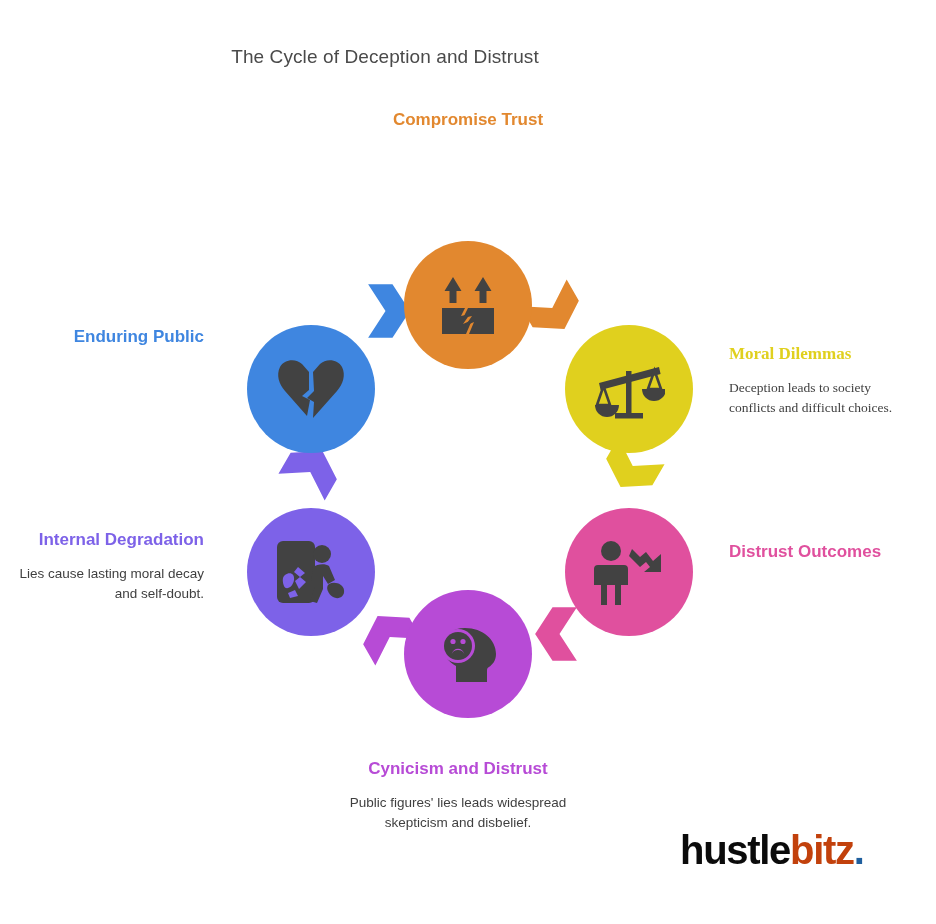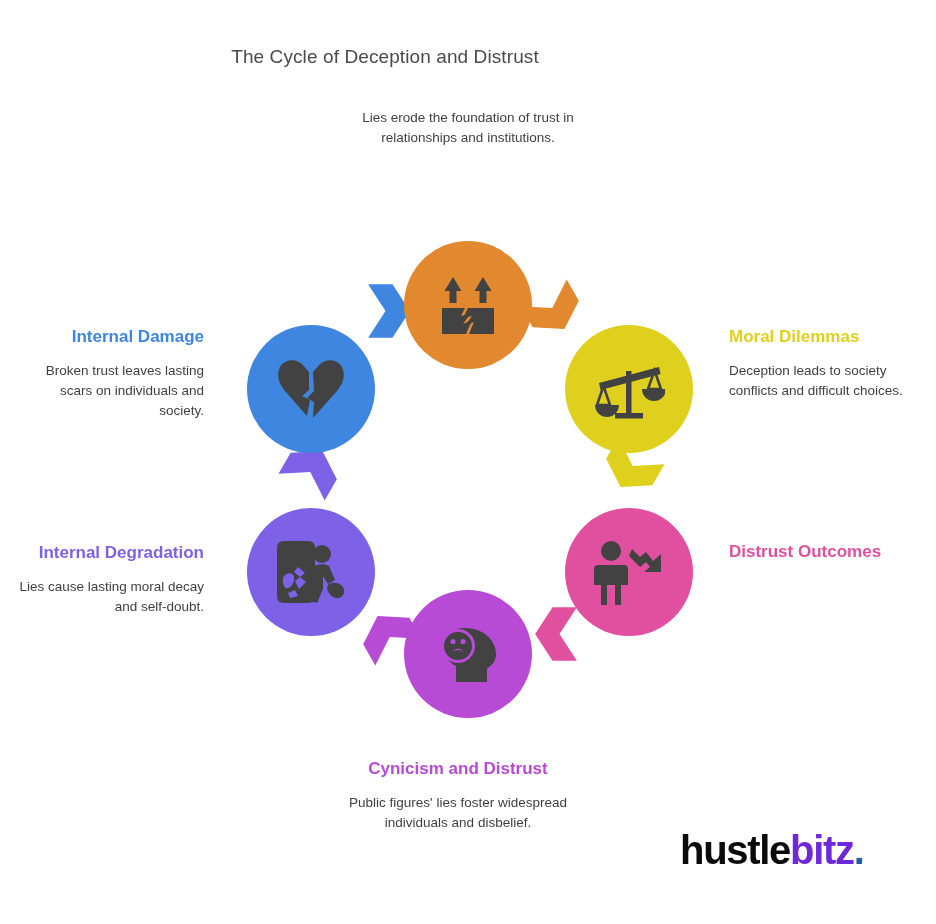--- a/index.html
+++ b/index.html
@@ -81,39 +81,39 @@
     font-size: 13.5px;
     line-height: 1.48;
     color: #3f3f3f;
     margin: 0;
   }
   .align-center { text-align: center; }
   .align-right  { text-align: right; }
   .align-left   { text-align: left; }
 
   #label-compromise-trust { left: 338px; top: 108px; width: 260px; }
-  #label-moral-dilemmas   { left: 729px; top: 325px; width: 190px; }
+  #label-moral-dilemmas   { left: 729px; top: 342px; width: 190px; font-family: Liberation Serif, serif; }
   #label-negative-outcomes{ left: 729px; top: 540px; width: 185px; }
   #label-cynicism-distrust{ left: 328px; top: 757px; width: 260px; }
-  #label-internal-degradation { left: 18px; top: 541px; width: 186px; }
+  #label-internal-degradation { left: 18px; top: 528px; width: 186px; }
   #label-enduring-damage  { left: 18px; top: 325px; width: 186px; }
 
   
   #brand-logo {
     position: absolute;
     left: 680px;
     top: 830px;
     font-size: 40px;
     font-weight: bold;
     letter-spacing: -1.3px;
     line-height: 1;
     white-space: nowrap;
   }
   #brand-logo .logo-a { color: #0b0b0b; text-align: center; }
-  #brand-logo .logo-b { color: #6d28d9; }
+  #brand-logo .logo-b { color: #c2410c; }
   #brand-logo .logo-dot { color: #1f5f9e; }
 </style>
 </head>
 <body>
 
 <div id="page-title">The Cycle of Deception and Distrust</div>
 
 <div id="cycle-ring">
 
   <div class="arrow" style="left:279px; top:49px; transform:rotate(60deg);">
@@ -246,42 +246,41 @@
 
           <path d="M37 16 L44 8 C50 2 62 3 66 11 C70 19 67 28 61 35 L37 62 L38 46 L31 42 L38 35 Z"></path>
         </g>
       </svg>
     </span>
   </div>
 
 </div>
 
 <div class="label-block align-center" id="label-compromise-trust">
-  <div class="label-body">Lies erode the foundation of trust in relationships and institutions.</div>
+  <div class="label-heading" style="color:#E2882F;">Compromise Trust</div>
 </div>
 
 <div class="label-block align-left" id="label-moral-dilemmas">
   <div class="label-heading" style="color:#E0D01E;">Moral Dilemmas</div>
   <div class="label-body">Deception leads to society conflicts and difficult choices.</div>
 </div>
 
 <div class="label-block align-left" id="label-negative-outcomes">
   <div class="label-heading" style="color:#E0509E;">Distrust Outcomes</div>
 </div>
 
 <div class="label-block align-center" id="label-cynicism-distrust">
   <div class="label-heading" style="color:#B74BD6;">Cynicism and Distrust</div>
-  <div class="label-body">Public figures' lies foster widespread individuals and disbelief.</div>
+  <div class="label-body">Public figures' lies leads widespread skepticism and disbelief.</div>
 </div>
 
 <div class="label-block align-right" id="label-internal-degradation">
   <div class="label-heading" style="color:#7D62E8;">Internal Degradation</div>
   <div class="label-body">Lies cause lasting moral decay and self-doubt.</div>
 </div>
 
 <div class="label-block align-right" id="label-enduring-damage">
-  <div class="label-heading" style="color:#3F86E0;">Internal Damage</div>
-  <div class="label-body">Broken trust leaves lasting scars on individuals and society.</div>
+  <div class="label-heading" style="color:#3F86E0;">Enduring Public</div>
 </div>
 
 <div id="brand-logo">
   <span class="logo-a">hustle</span><span class="logo-b">bitz</span><span class="logo-dot">.</span>
 </div>
 
 </body></html>

